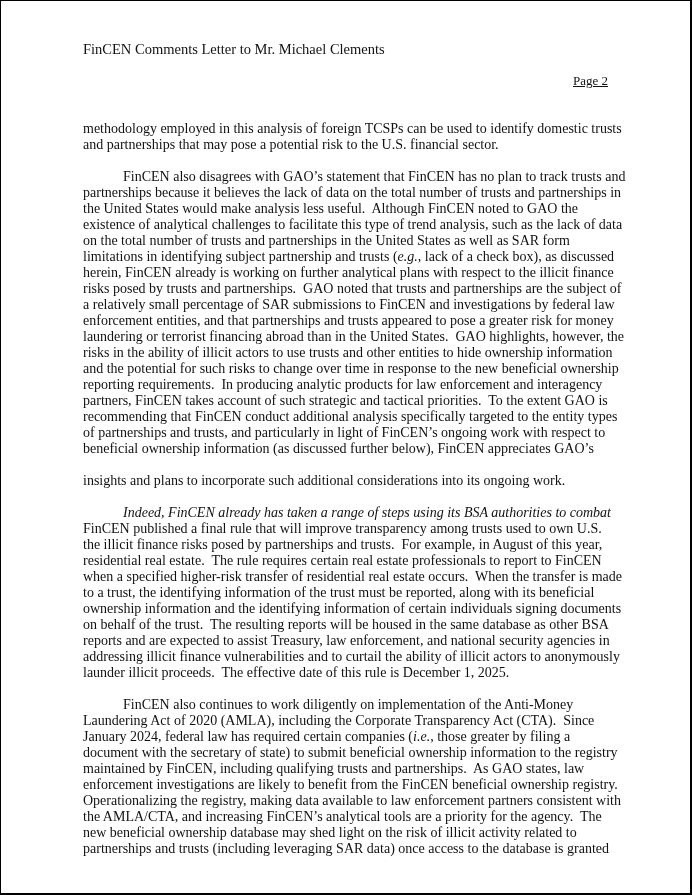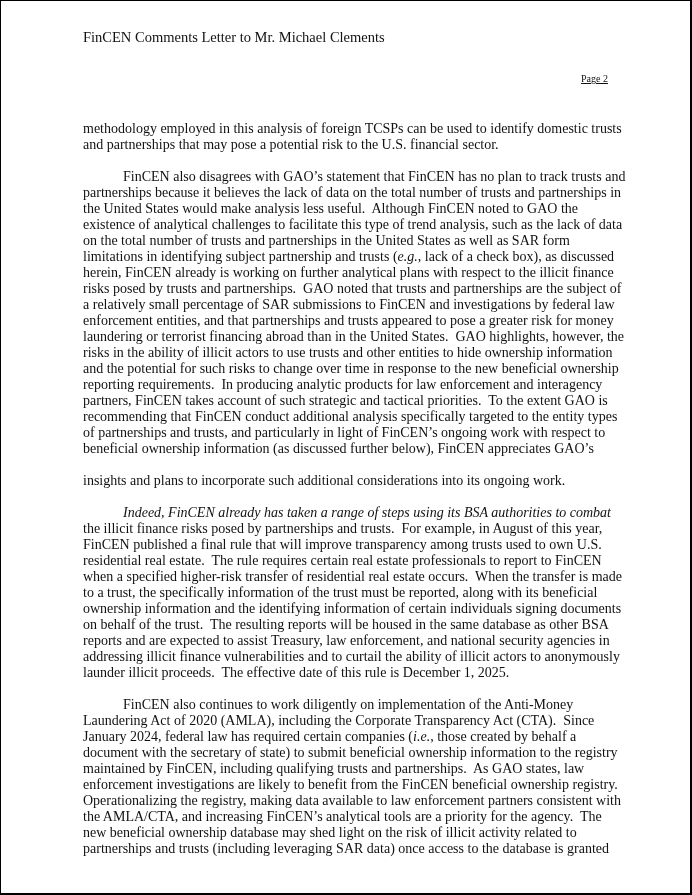--- a/index.html
+++ b/index.html
@@ -21,29 +21,29 @@
       height: 895px;
       border-top: 1px solid #000;
       border-left: 1px solid #000;
       border-right: 2px solid #000;
       border-bottom: 2px solid #000;
       background: #ffffff;
     }
     .header-title {
       position: absolute;
       left: 82px;
-      top: 28px;
+      top: 40px;
       font-size: 14.5px;
       white-space: nowrap;
     }
     .page-number {
       position: absolute;
       right: 82px;
       top: 72px;
-      font-size: 10px;
+      font-size: 13px;
       white-space: nowrap;
       text-decoration: underline;
     }
     .body {
       position: absolute;
       left: 82px;
       top: 120px;
       width: 540px;
       font-size: 14px;
       line-height: 16px;
@@ -95,36 +95,36 @@
       <span class="line" style="white-space: pre;">reporting requirements.  In producing analytic products for law enforcement and interagency</span>
       <span class="line" style="white-space: pre;">partners, FinCEN takes account of such strategic and tactical priorities.  To the extent GAO is</span>
       <span class="line" style="white-space: pre;">recommending that FinCEN conduct additional analysis specifically targeted to the entity types</span>
       <span class="line" style="white-space: pre;">of partnerships and trusts, and particularly in light of FinCEN’s ongoing work with respect to</span>
       <span class="line" style="white-space: pre;">beneficial ownership information (as discussed further below), FinCEN appreciates GAO’s</span>
       <span class="line" style="white-space: pre; margin-top: 16px;">insights and plans to incorporate such additional considerations into its ongoing work.</span>
     </p>
 
     <p class="para para-3">
       <span class="line indent" style="white-space: pre; font-style: italic;">Indeed, FinCEN already has taken a range of steps using its BSA authorities to combat</span>
+      <span class="line" style="white-space: pre;">FinCEN published a final rule that will improve transparency among trusts used to own U.S.</span>
       <span class="line" style="white-space: pre;">the illicit finance risks posed by partnerships and trusts.  For example, in August of this year,</span>
-      <span class="line" style="white-space: pre;">FinCEN published a final rule that will improve transparency among trusts used to own U.S.</span>
       <span class="line" style="white-space: pre;">residential real estate.  The rule requires certain real estate professionals to report to FinCEN</span>
       <span class="line" style="white-space: pre;">when a specified higher-risk transfer of residential real estate occurs.  When the transfer is made</span>
-      <span class="line" style="white-space: pre;">to a trust, the specifically information of the trust must be reported, along with its beneficial</span>
+      <span class="line" style="white-space: pre;">to a trust, the identifying information of the trust must be reported, along with its beneficial</span>
       <span class="line" style="white-space: pre;">ownership information and the identifying information of certain individuals signing documents</span>
       <span class="line" style="white-space: pre;">on behalf of the trust.  The resulting reports will be housed in the same database as other BSA</span>
       <span class="line" style="white-space: pre;">reports and are expected to assist Treasury, law enforcement, and national security agencies in</span>
       <span class="line" style="white-space: pre;">addressing illicit finance vulnerabilities and to curtail the ability of illicit actors to anonymously</span>
       <span class="line" style="white-space: pre;">launder illicit proceeds.  The effective date of this rule is December 1, 2025.</span>
     </p>
 
     <p class="para para-4">
       <span class="line indent" style="white-space: pre;">FinCEN also continues to work diligently on implementation of the Anti-Money</span>
       <span class="line" style="white-space: pre;">Laundering Act of 2020 (AMLA), including the Corporate Transparency Act (CTA).  Since</span>
-      <span class="line" style="white-space: pre;"><span style="white-space: pre;">January 2024, federal law has required certain companies (</span><i style="white-space: pre;">i.e.</i><span style="white-space: pre;">, those created by behalf a</span></span>
+      <span class="line" style="white-space: pre;"><span style="white-space: pre;">January 2024, federal law has required certain companies (</span><i style="white-space: pre;">i.e.</i><span style="white-space: pre;">, those greater by filing a</span></span>
       <span class="line" style="white-space: pre;">document with the secretary of state) to submit beneficial ownership information to the registry</span>
       <span class="line" style="white-space: pre;">maintained by FinCEN, including qualifying trusts and partnerships.  As GAO states, law</span>
       <span class="line" style="white-space: pre;">enforcement investigations are likely to benefit from the FinCEN beneficial ownership registry.</span>
       <span class="line" style="white-space: pre;">Operationalizing the registry, making data available to law enforcement partners consistent with</span>
       <span class="line" style="white-space: pre;">the AMLA/CTA, and increasing FinCEN’s analytical tools are a priority for the agency.  The</span>
       <span class="line" style="white-space: pre;">new beneficial ownership database may shed light on the risk of illicit activity related to</span>
       <span class="line" style="white-space: pre;">partnerships and trusts (including leveraging SAR data) once access to the database is granted</span>
     </p>
 
   </div>

